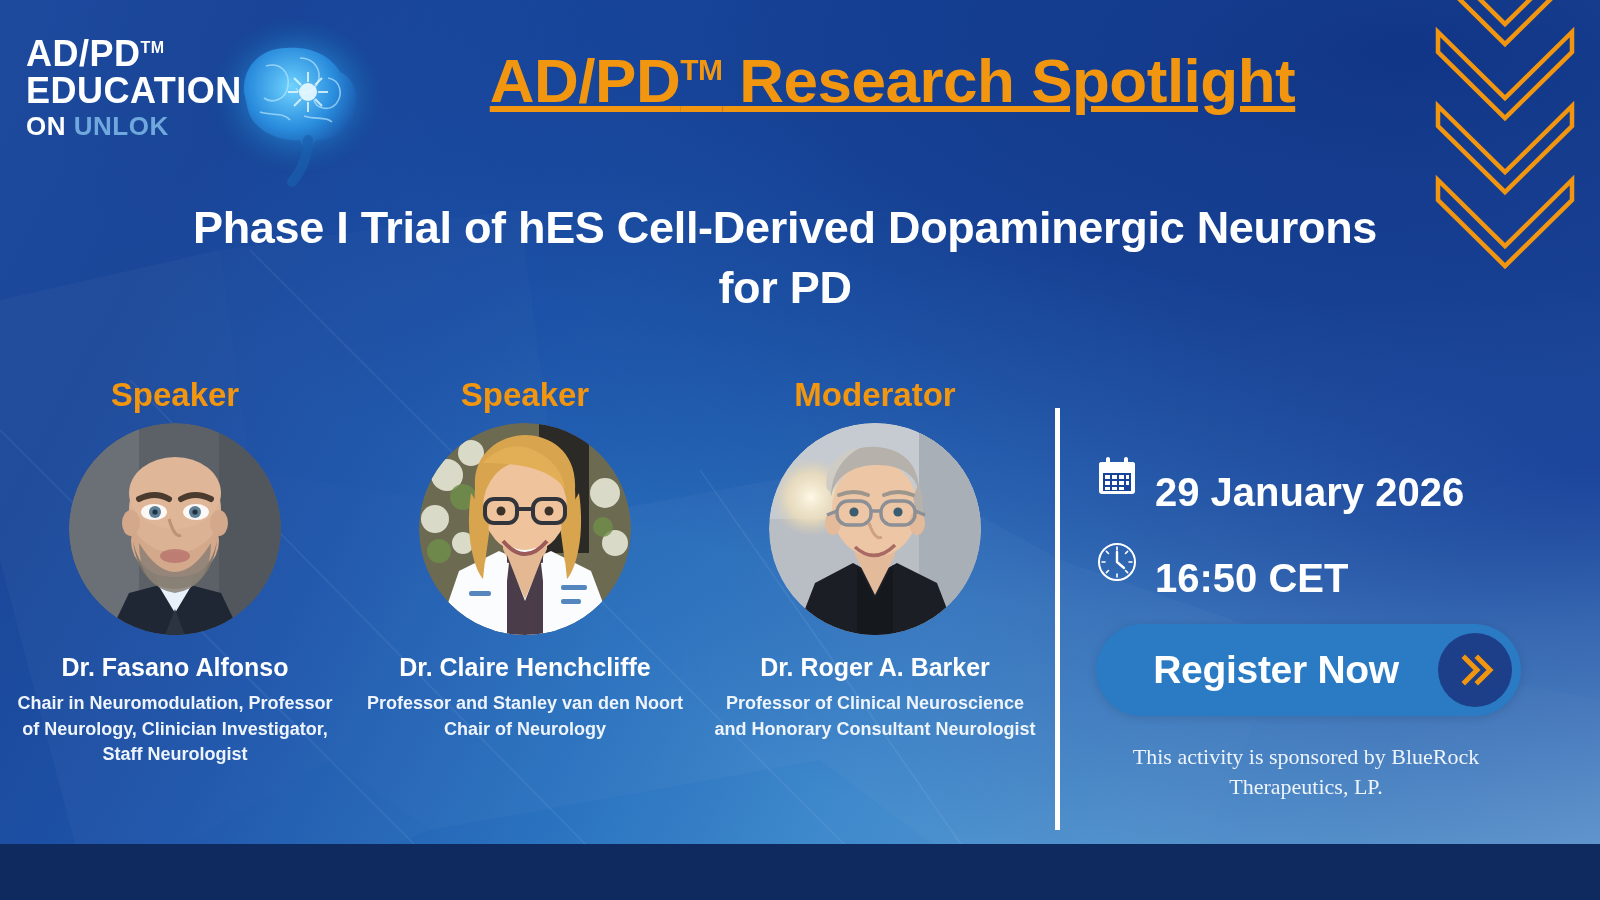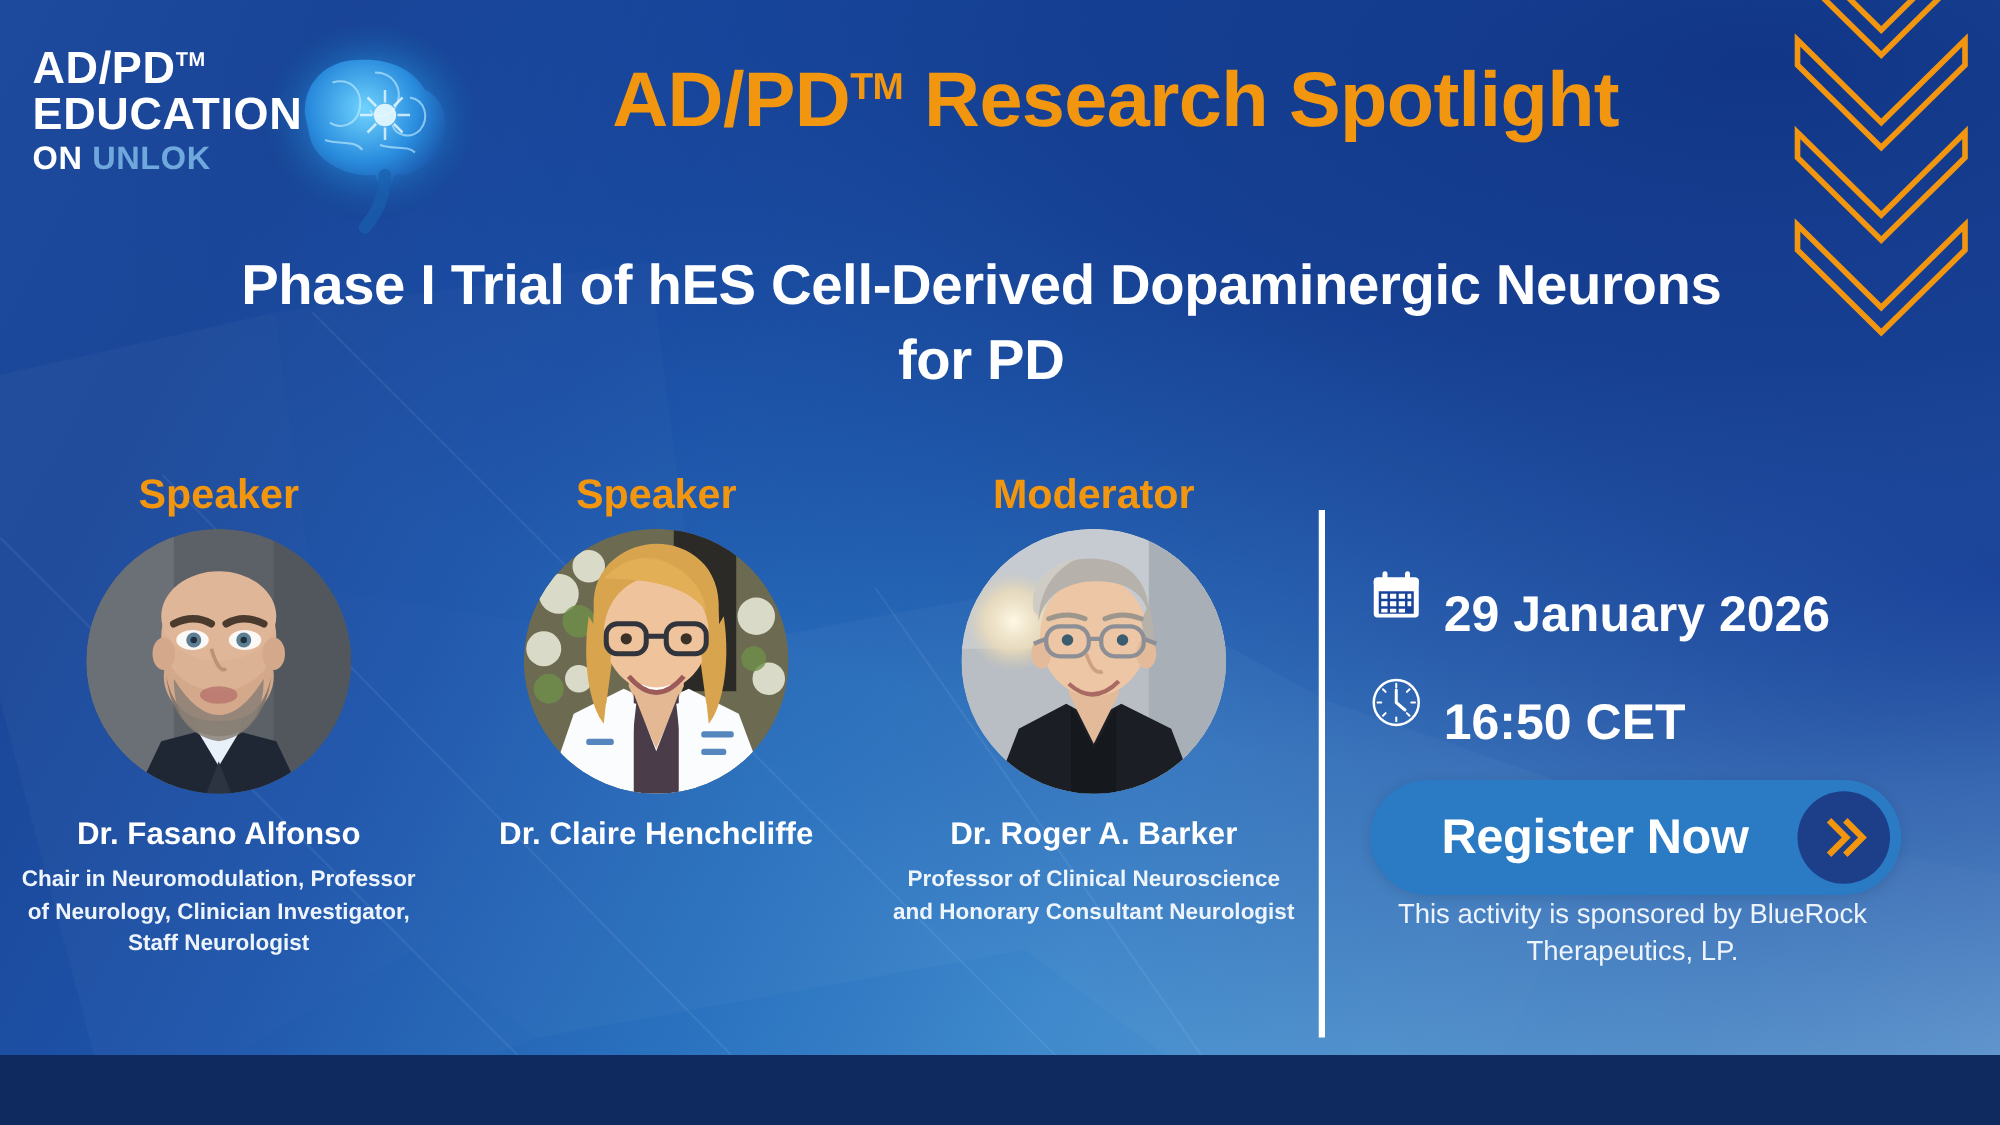--- a/index.html
+++ b/index.html
@@ -90,20 +90,21 @@
     position: absolute;
     left: 370px;
     top: 48px;
     width: 1045px;
     text-align: center;
     color: #f2960f;
     font-size: 62px;
     font-weight: bold;
     letter-spacing: -0.5px;
     line-height: 1.05;
+    text-decoration: underline;
   }
   .main-title sup { font-size: 30px; vertical-align: super; }
 
   .sub-title {
     position: absolute;
     left: 160px;
     top: 198px;
     width: 1250px;
     text-align: center;
     color: #ffffff;
@@ -213,25 +214,27 @@
     border-radius: 50%;
     background: #1d3f89;
     margin-right: 9px;
     display: flex;
     align-items: center;
     justify-content: center;
     flex: none;
   }
 
   .sponsor {
+    margin-top: 26px;
     width: 420px;
     text-align: center;
     color: #eef4fb;
     font-size: 22px;
     line-height: 1.36;
+    font-family: Liberation Serif, serif;
   }
 </style>
 </head>
 <body>
 
 <div id="poster">
 
   <div class="bg-navy"></div>
 
   <svg class="bg-facets" viewBox="0 0 1600 900" preserveAspectRatio="none">
@@ -402,20 +405,21 @@
             <path d="M84 118 Q106 144 128 118" stroke="#9c5a58" stroke-width="4" fill="none"></path>
             <g fill="#1e5fa8" opacity=".75">
               <rect x="50" y="168" width="22" height="5" rx="2"></rect>
               <rect x="142" y="162" width="26" height="5" rx="2"></rect>
               <rect x="142" y="176" width="20" height="5" rx="2"></rect>
             </g>
           </g>
         </svg>
       </div>
       <div class="person-name">Dr. Claire Henchcliffe</div>
+      <div class="person-title">Professor and Stanley van den Noort Chair of Neurology</div>
     </div>
 
     <div class="person">
       <div class="role">Moderator</div>
       <div class="photo">
         <svg width="212" height="212" viewBox="0 0 212 212">
           <defs>
             <clipPath id="c3">
                 <circle cx="106" cy="106" r="106"></circle>
               </clipPath>

